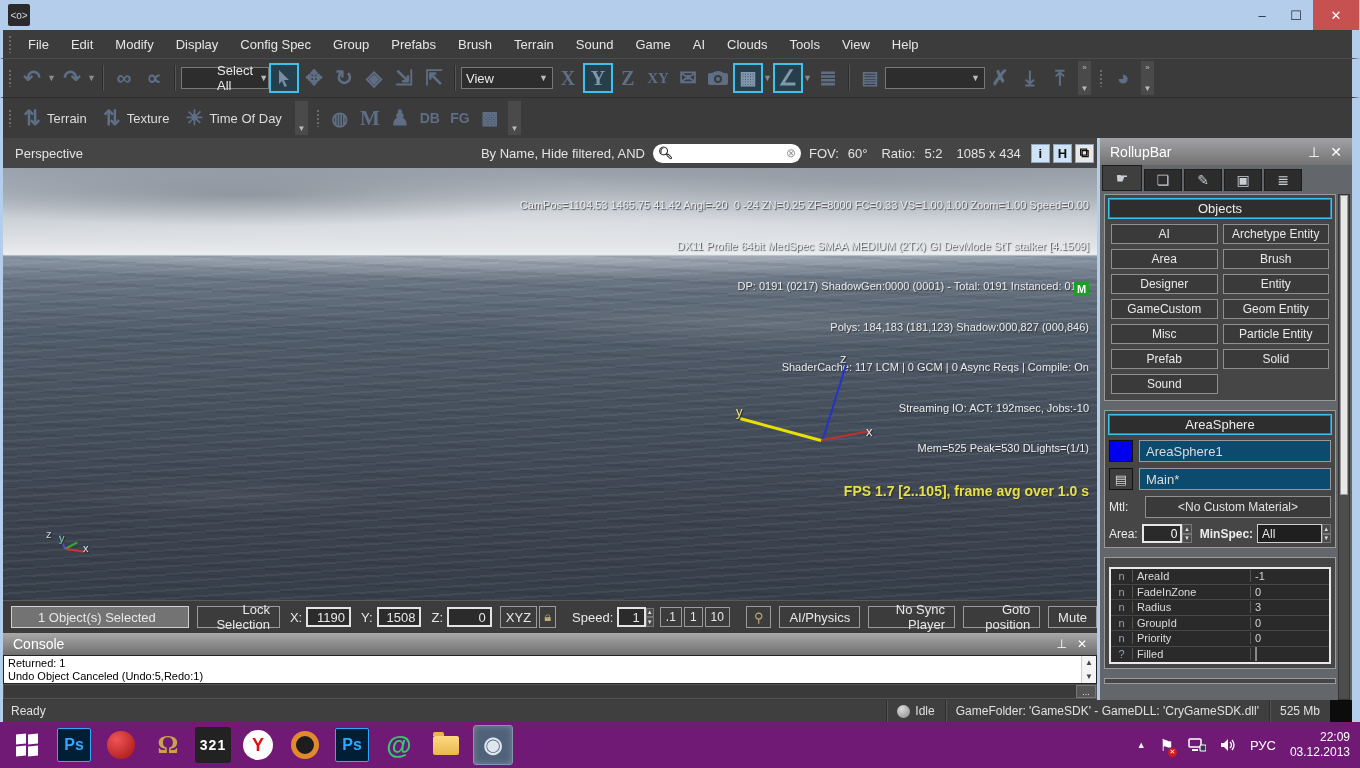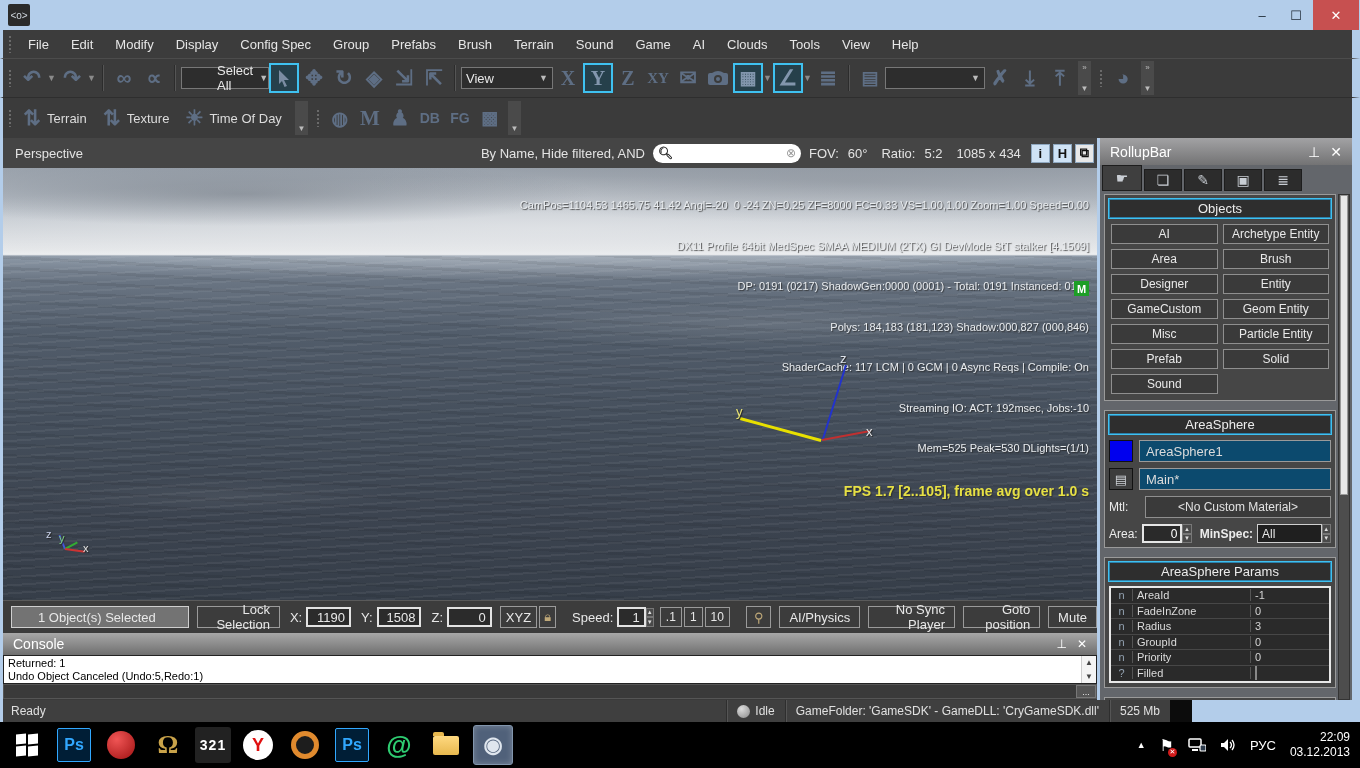--- a/index.html
+++ b/index.html
@@ -99,27 +99,27 @@
 
   
   .console{left:3px;top:633px;width:1094px;height:67px;background:#3a3a3a;}
   .ctitle{height:22px;background:linear-gradient(180deg,#a8a8a8,#6f6f6f);color:#fff;font-size:14px;display:flex;align-items:center;padding:0 4px 0 10px;}
   .clog{position:relative;height:29px;background:#fff;border:1px solid #222;color:#000;font-size:11px;padding:1px 18px 0 4px;line-height:13px;}
   .cscroll{position:absolute;right:0;top:0;width:15px;height:100%;background:#f4f4f4;border-left:1px solid #ccc;display:flex;flex-direction:column;justify-content:space-between;align-items:center;color:#444;font-size:8px;}
   .cinput{height:15px;background:#3a3a3a;border:1px solid #555;display:flex;}
   .cmore{margin-left:auto;width:20px;background:#555;color:#eee;font-size:9px;display:flex;align-items:center;justify-content:center;border:1px solid #777;}
 
   
-  .appstatus{left:3px;top:700px;width:1189px;height:22px;background:#3f3f3f;color:#e0e0e0;font-size:12px;display:flex;align-items:center;}
+  .appstatus{left:3px;top:700px;width:1349px;height:22px;background:#3f3f3f;color:#e0e0e0;font-size:12px;display:flex;align-items:center;}
   .sseg{display:flex;align-items:center;height:100%;padding:0 10px;border-left:1px solid #2e2e2e;box-shadow:inset 1px 0 0 #555;}
   .idlecirc{width:13px;height:13px;border-radius:50%;background:radial-gradient(circle at 35% 30%,#ddd,#8a8a8a);margin-right:5px;}
   .blackbox{width:22px;height:100%;background:#0c0c0c;}
 
   
-  .taskbar{left:0;top:722px;width:1360px;height:46px;background:#000000;display:flex;align-items:center;}
+  .taskbar{left:0;top:722px;width:1360px;height:46px;background:#701a75;display:flex;align-items:center;}
   .tico{width:40px;height:40px;margin-left:7px;display:flex;align-items:center;justify-content:center;border-radius:3px;font-size:17px;font-weight:bold;}
   .tico.active{background:#50617a;border:1px solid #8296ad;box-shadow:inset 0 0 6px rgba(255,255,255,.25);}
   .startgrid{display:grid;grid-template-columns:10px 10px;grid-template-rows:10px 10px;gap:2px;}
   .startgrid i{background:#fff;transform:skewY(-6deg);}
   .psq{width:34px;height:34px;background:#001e36;border:1px solid #31a8ff;color:#31a8ff;display:flex;align-items:center;justify-content:center;font-size:16px;font-weight:bold;border-radius:2px;}
   .tray{margin-left:auto;display:flex;align-items:center;color:#fff;}
   .trayico{margin-right:14px;font-size:13px;display:flex;align-items:center;justify-content:center;position:relative;}
   .clock{text-align:right;font-size:12px;line-height:15px;margin-right:10px;}
   .folder{position:relative;width:26px;height:19px;background:linear-gradient(#ffd980,#e8b84e);border-radius:2px;}
   .folder:before{content:"";position:absolute;left:0;top:-4px;width:11px;height:4px;background:#e8b84e;border-radius:2px 2px 0 0;}
@@ -374,21 +374,20 @@
           <span class="rlabel" style="margin-left:8px;font-weight:bold;">MinSpec:</span>
           <div class="minspec" style="margin-left:4px;">All</div>
           <div class="spin">
               <span>▲</span>
               <span>▼</span>
             </div>
         </div>
       </div>
 
       <div class="rsec">
-        <div class="rhead">AreaSphere Params</div>
         <div class="ptable">
           <div class="prow">
             <span class="pk">n</span>
               <span class="pn">AreaId</span>
               <span class="pv">-1</span>
           </div>
           <div class="prow">
             <span class="pk">n</span>
               <span class="pn">FadeInZone</span>
               <span class="pv">0</span>

